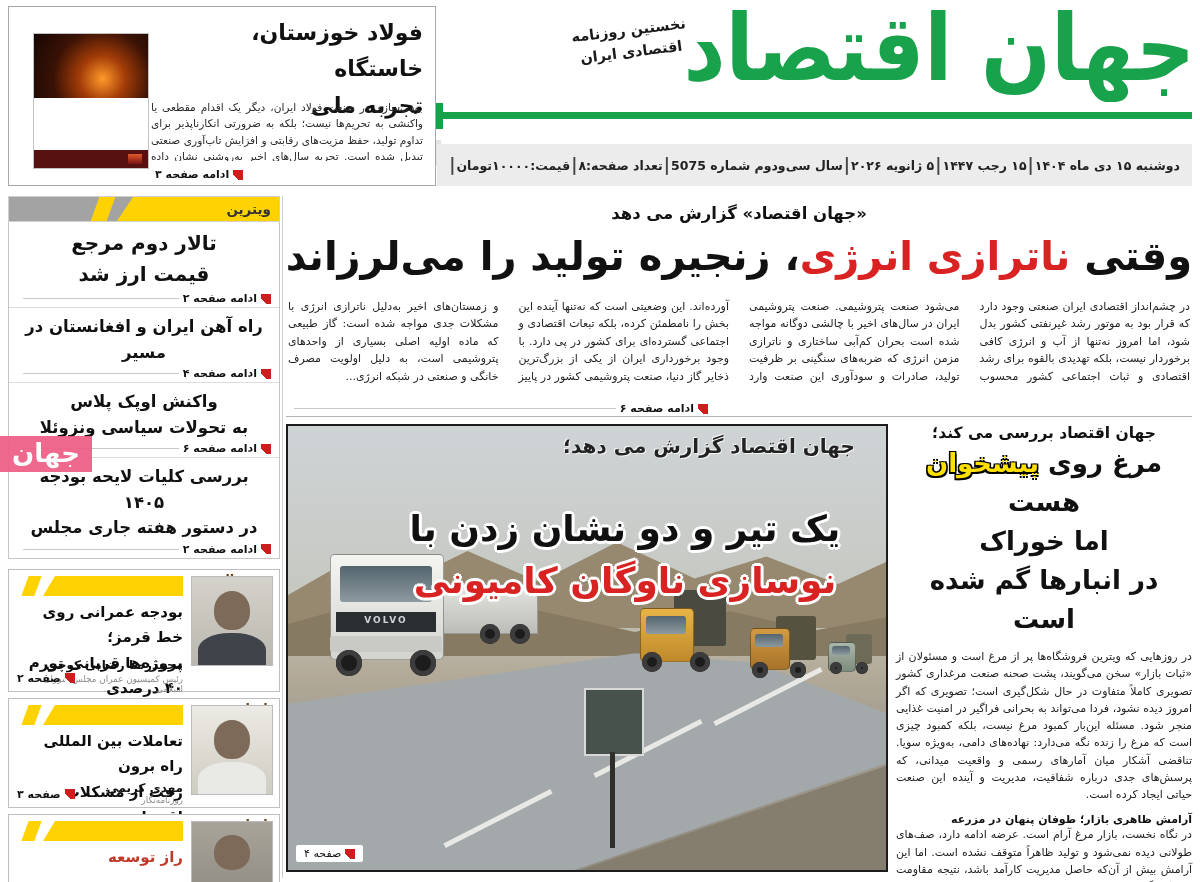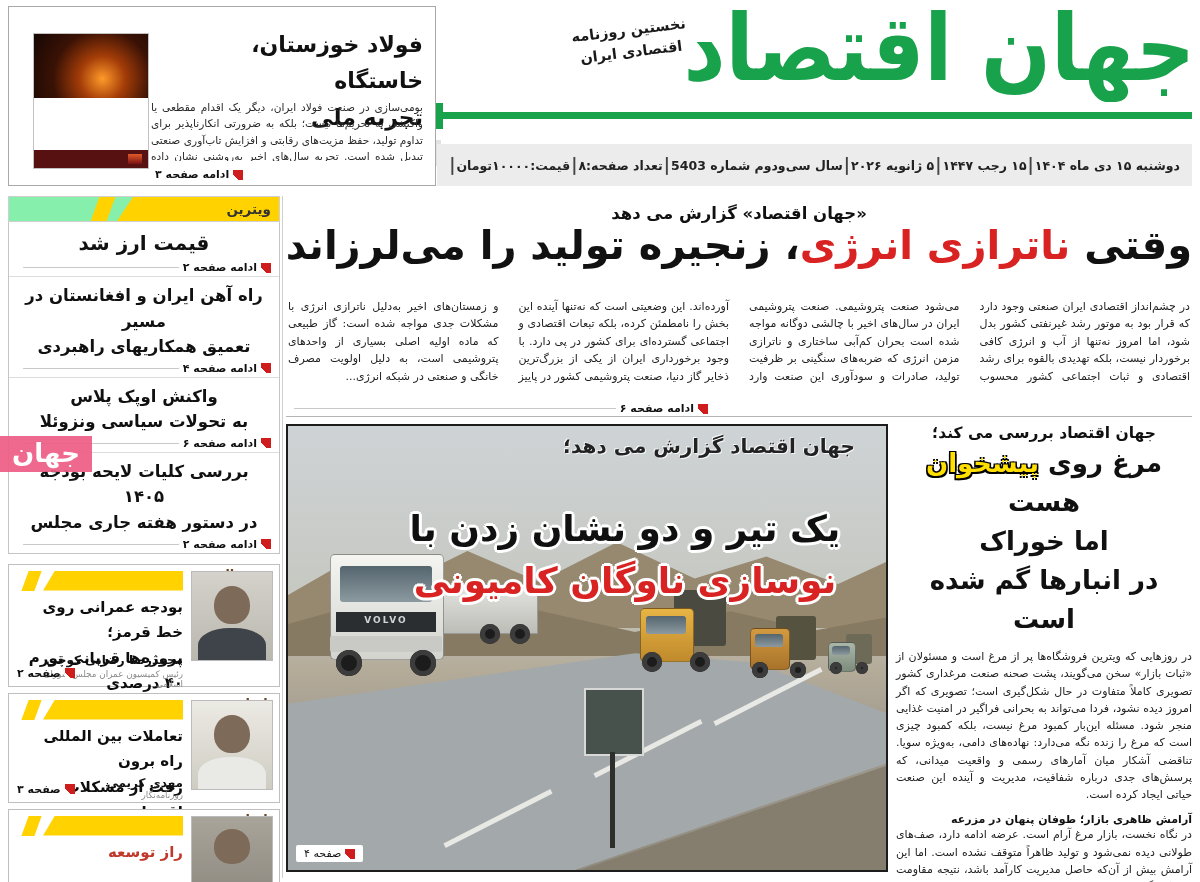--- a/index.html
+++ b/index.html
@@ -27,47 +27,47 @@
   
   .steel-box{left:8px;top:6px;width:426px;height:178px;border:1px solid #a8a8a8;background:#fff;}
   .poster{position:absolute;left:24px;top:26px;width:114px;height:134px;border:1px solid #c2c2c2;background:#fff;}
   .poster-photo{position:absolute;left:0;top:0;right:0;height:64px;
         background:radial-gradient(circle at 60% 70%, #ff9a2a 0%, #a33c08 28%, #3a1205 60%, #160703 100%);}
   .poster-cap{position:absolute;left:0;top:66px;right:0;height:44px;padding-top:5px;
         font-size:7.5px;font-weight:bold;color:#b01d1d;text-align:center;line-height:1.9;}
   .poster-foot{position:absolute;left:0;bottom:0;right:0;height:18px;background:#571111;}
   .poster-foot .sq{position:absolute;right:6px;top:4px;width:14px;height:10px;
         background:linear-gradient(#e05a2a,#7a1212);}
-  .steel-title{position:absolute;right:12px;top:20px;width:265px;font-size:22px;
+  .steel-title{position:absolute;right:12px;top:8px;width:265px;font-size:22px;
         line-height:1.65;font-weight:bold;text-align:right;}
   .steel-body{position:absolute;right:12px;top:92px;width:272px;height:62px;
         font-size:10.6px;line-height:1.55;color:#2a2a2a;overflow:hidden;}
   .steel-cont{position:absolute;left:146px;bottom:4px;}
 
   
   .cont{display:flex;align-items:center;gap:4px;}
   .cont .ci{width:10px;height:10px;flex:0 0 auto;
         background:linear-gradient(45deg,#fff 26%,#cf1d1d 28%);}
   .cont .ct{font-size:11px;font-weight:bold;color:#111;white-space:nowrap;}
   .cont .cl{flex:1;border-top:1px solid #c9c9c9;margin-left:6px;}
 
   
   .lead-kicker{left:286px;top:204px;width:906px;font-size:16.5px;font-weight:bold;}
-  .lead-headline{left:286px;top:215px;width:906px;font-size:40px;font-weight:bold;
+  .lead-headline{left:286px;top:226px;width:906px;font-size:40px;font-weight:bold;
         line-height:1.5;white-space:nowrap;}
   .red-t{color:#d92323;}
   .lead-body{left:288px;top:298px;width:902px;height:100px;column-count:4;column-gap:20px;
         font-size:11px;line-height:1.58;color:#222;overflow:hidden;}
   .lead-cont{left:288px;top:402px;width:420px;}
   .hrule{left:286px;top:416px;width:906px;height:1px;background:#b5b5b5;}
   .vline-sidebar{left:282px;top:196px;width:1px;height:682px;background:#cfcfcf;}
 
   
   .sidebar{left:8px;top:196px;width:272px;}
-  .vit-bar{position:relative;height:26px;background:#86efac;border:1px solid #cfcfcf;box-sizing:border-box;}
+  .vit-bar{position:relative;height:26px;background:#a3a3a3;border:1px solid #cfcfcf;box-sizing:border-box;}
   .vit-yellow{position:absolute;right:0;top:0;bottom:0;left:40%;background:#ffd200;
         clip-path:polygon(16px 0,100% 0,100% 100%,0 100%);}
   .vit-chip{position:absolute;top:0;bottom:0;left:calc(40% - 22px);width:16px;background:#ffd200;
         transform:skewX(-20deg);}
   .vit-label{position:absolute;right:8px;top:4px;font-size:13.5px;font-weight:bold;color:#333;}
   .news-group{border:1px solid #c5c5c5;border-top:none;background:#fff;}
   .news-item{position:relative;padding:6px 8px 2px 8px;}
   .news-item + .news-item{border-top:1px solid #ddd;}
   .ni-t1{text-align:center;font-weight:bold;line-height:1.55;}
   .big .ni-t1{font-size:20px;}
@@ -177,21 +177,21 @@
   <div class="abs logo-end"></div>
   <div class="abs gray-chip"></div>
 
   <div class="abs datebar rtl">
     <span>دوشنبه ۱۵ دی ماه ۱۴۰۴</span>
     <span class="sep">|</span>
     <span>۱۵ رجب ۱۴۴۷</span>
     <span class="sep">|</span>
     <span>۵ ژانویه ۲۰۲۶</span>
     <span class="sep">|</span>
-    <span>سال سی‌ودوم شماره 5403</span>
+    <span>سال سی‌ودوم شماره 5075</span>
     <span class="sep">|</span>
     <span>تعداد صفحه:۸</span>
     <span class="sep">|</span>
     <span>قیمت:۱۰۰۰۰تومان</span>
     <span class="sep">|</span>
   </div>
 
   <div class="abs steel-box">
     <div class="poster">
       <div class="poster-photo"></div>
@@ -226,33 +226,33 @@
   <div class="abs sidebar">
     <div class="vit-bar">
       <div class="vit-chip"></div>
       <div class="vit-yellow"></div>
       <div class="vit-label rtl">ویترین</div>
     </div>
     <div class="news-group">
 
       <div class="news-item big">
         <div class="ni-t1 rtl">
+          <div>تالار دوم مرجع</div>
           <div>قیمت ارز شد</div>
         </div>
         <div class="cont news-cont">
           <span class="ci"></span>
           <span class="ct rtl">ادامه صفحه ۲</span>
           <span class="cl"></span>
         </div>
       </div>
 
       <div class="news-item med">
         <div class="ni-t1 rtl">
           <div>راه آهن ایران و افغانستان در مسیر</div>
-          <div>تعمیق همکاریهای راهبردی</div>
         </div>
         <div class="cont news-cont">
           <span class="ci"></span>
           <span class="ct rtl">ادامه صفحه ۴</span>
           <span class="cl"></span>
         </div>
       </div>
 
       <div class="news-item med">
         <div class="ni-t1 rtl">

